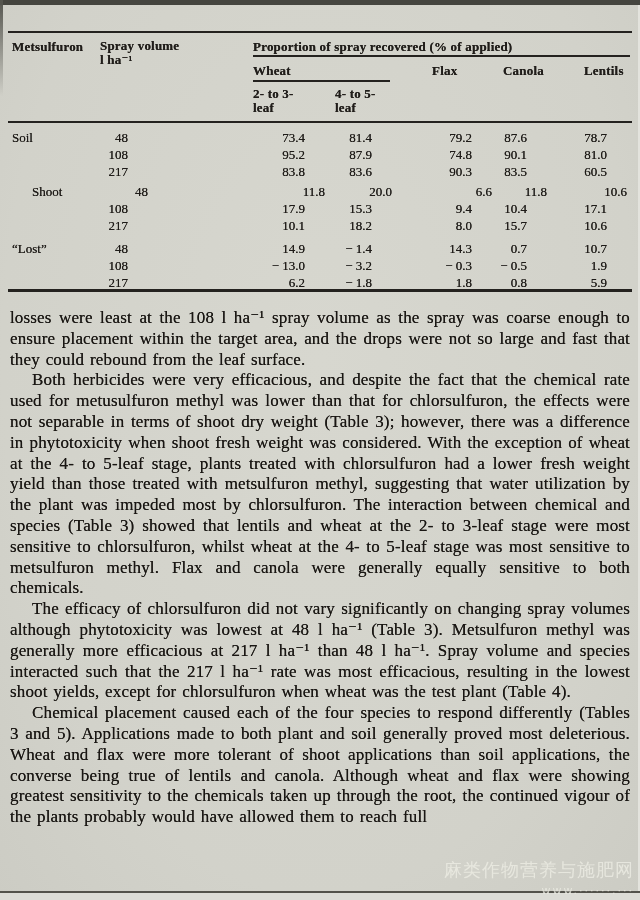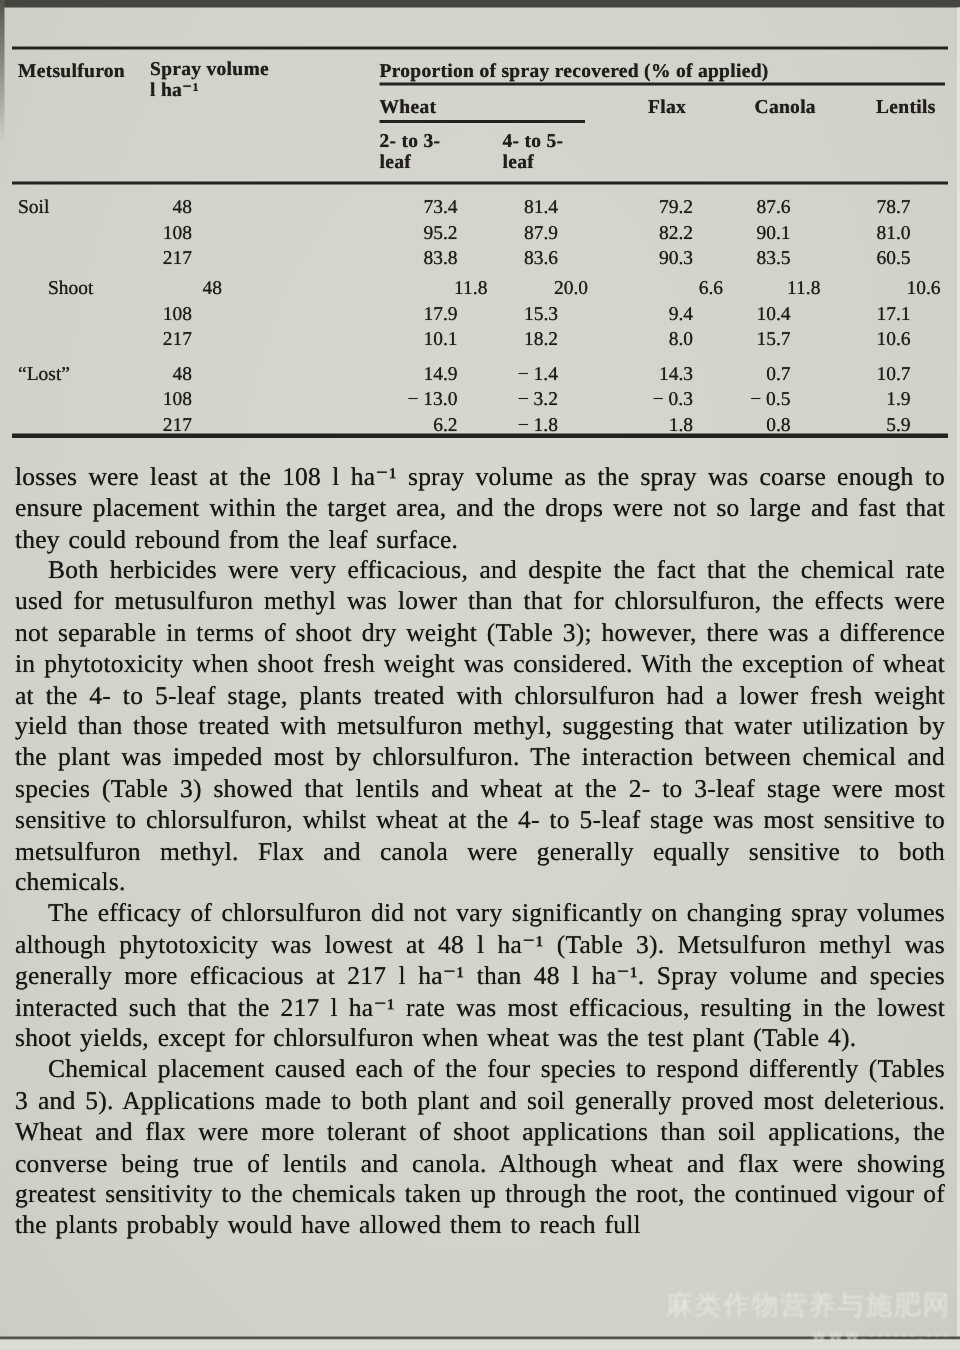--- a/index.html
+++ b/index.html
@@ -43,21 +43,21 @@
   .h-sub2{left:335px;top:87px;line-height:14px;font-weight:bold;}
 
   .tablebody{position:absolute;left:12px;top:0;width:616px;height:368px;}
   .trow{position:absolute;left:0;width:616px;height:16px;font-size:13px;}
   .cell{position:absolute;white-space:nowrap;color:#1e1b18;}
   .lab{left:0;}
   .num{text-align:center;}
   .c-vol{right:500px;}
   .c-w23{right:323px;}
   .c-w45{right:256px;}
-  .c-flax{right:166px;}
+  .c-flax{right:156px;}
   .c-canola{right:101px;}
   .c-lentils{right:21px;}
 
   
   .bodytext{position:absolute;left:10px;top:308px;width:620px;
     font-size:17px;line-height:20.8px;text-align:justify;
     letter-spacing:0.15px;word-spacing:1.4px;color:#191613;}
   .bodytext p{margin:0;}
   .bodytext p.indent{text-indent:22px;}
 
@@ -112,21 +112,21 @@
         <span class="cell num ink c-w23">73.4</span>
         <span class="cell num ink c-w45">81.4</span>
         <span class="cell num ink c-flax">79.2</span>
         <span class="cell num ink c-canola">87.6</span>
         <span class="cell num ink c-lentils">78.7</span>
       </div>
       <div class="trow" style="top: 147px;">
         <span class="cell num ink c-vol">108</span>
         <span class="cell num ink c-w23">95.2</span>
         <span class="cell num ink c-w45">87.9</span>
-        <span class="cell num ink c-flax">82.2</span>
+        <span class="cell num ink c-flax">74.8</span>
         <span class="cell num ink c-canola">90.1</span>
         <span class="cell num ink c-lentils">81.0</span>
       </div>
       <div class="trow" style="top: 164px;">
         <span class="cell num ink c-vol">217</span>
         <span class="cell num ink c-w23">83.8</span>
         <span class="cell num ink c-w45">83.6</span>
         <span class="cell num ink c-flax">90.3</span>
         <span class="cell num ink c-canola">83.5</span>
         <span class="cell num ink c-lentils">60.5</span>

